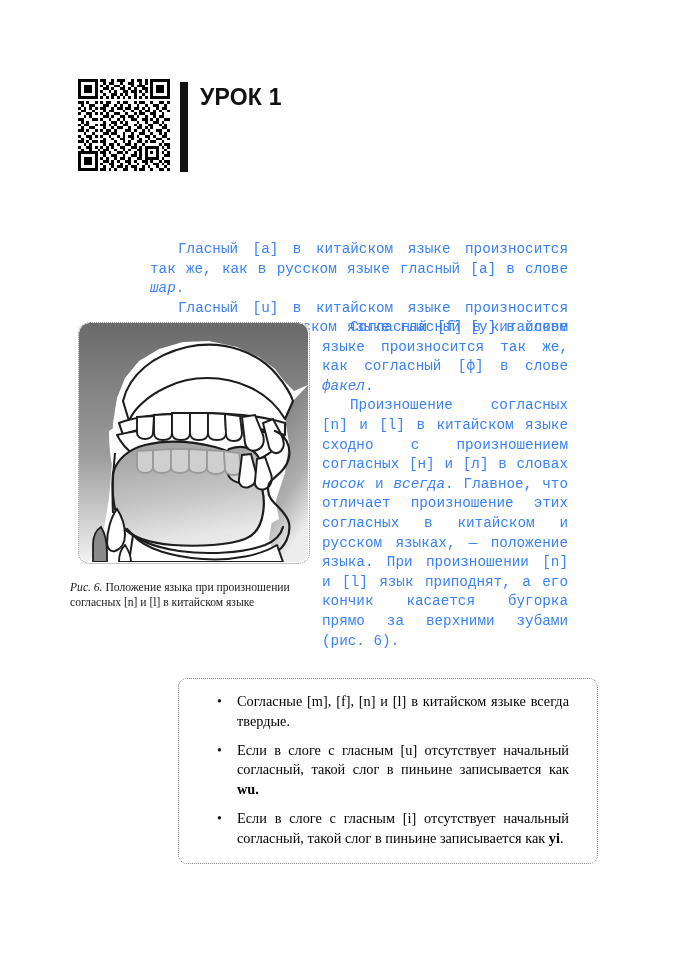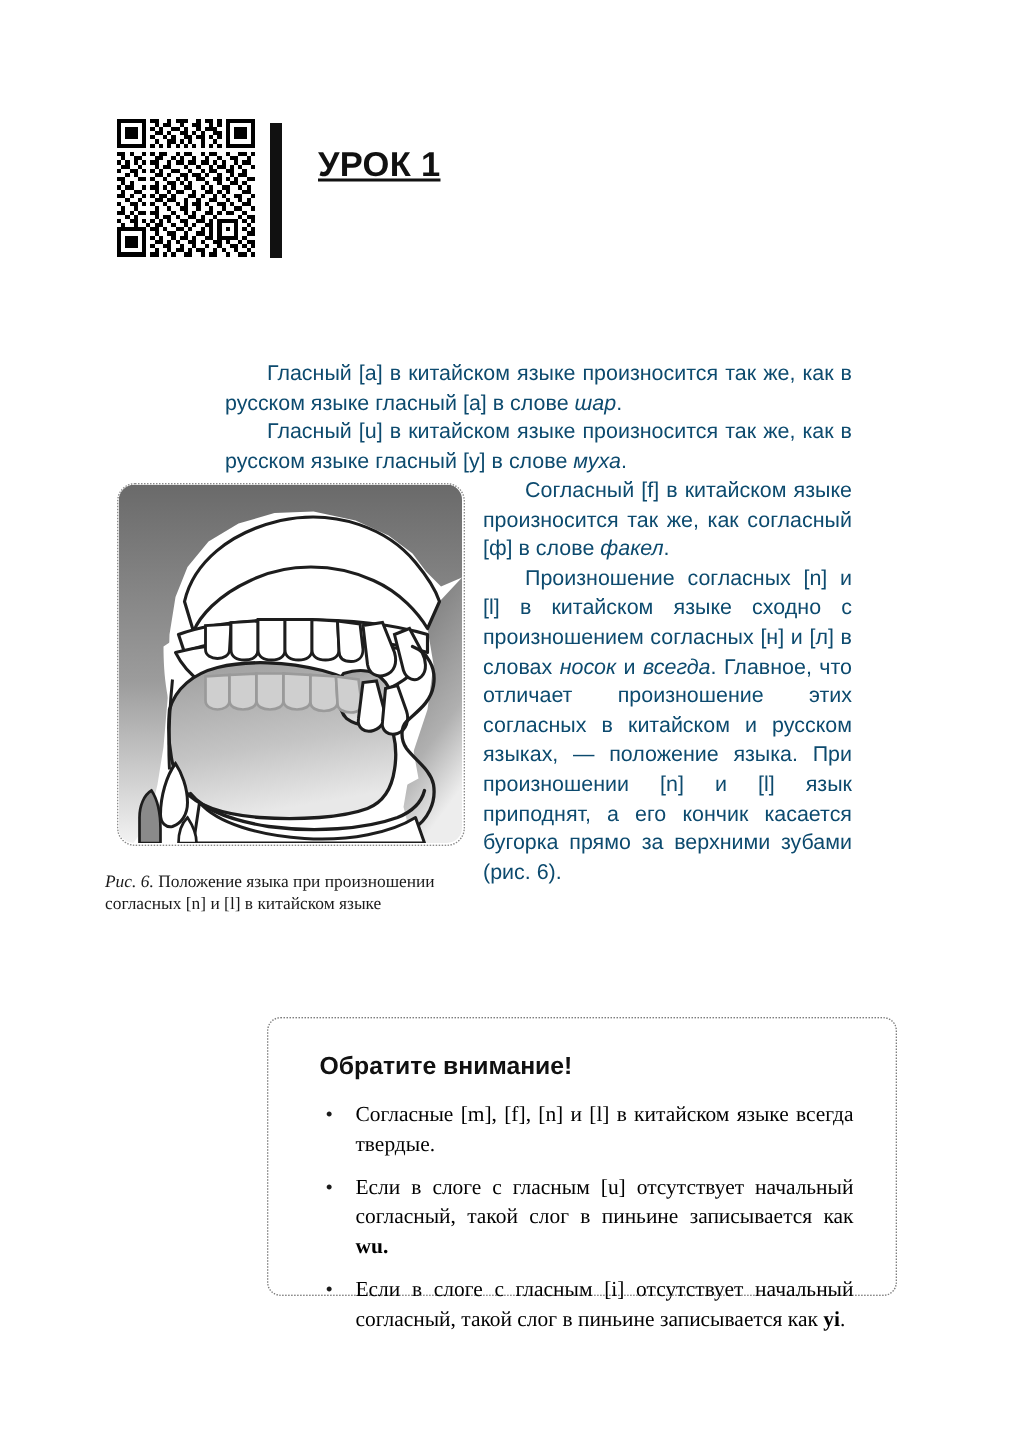--- a/index.html
+++ b/index.html
@@ -48,44 +48,43 @@
     top: 0px;
     width: 380px;
   }
   #lesson-number {
     font-family: "Liberation Sans", sans-serif;
     font-weight: bold;
     font-size: 23px;
     line-height: 28px;
     letter-spacing: 0.2px;
     color: #111111;
-    margin: 12px;
+    margin: 0;
     padding-top: 5px;
-    text-decoration: underline;
   }
   #lesson-subtitle {
     font-family: "Liberation Sans", sans-serif;
     font-weight: normal;
     font-size: 17.5px;
     line-height: 23px;
     color: #111111;
     margin: 0;
     padding-top: 6px;
     white-space: pre-line;
   }
 
   
   .body-para {
-    font-family: Liberation Sans, sans-serif;
+    font-family: Liberation Mono, monospace;
     font-size: 14.3px;
     line-height: 19.6px;
     text-align: justify;
     text-indent: 28px;
     margin: 0;
-    color: #0c4a6e;
+    color: #3b82f6;
     hyphens: manual;
   }
   .body-para em { font-style: italic; }
 
   #intro-block {
     position: absolute;
     left: 150px;
     top: 240px;
     width: 418px;
   }
@@ -639,19 +638,18 @@
 
 <div id="figure-caption"><em>Рис. 6.</em> Положение языка при произношении согласных [n] и [l] в китайском языке</div>
 
 <div id="wrap-block">
   <div id="figure-float"></div>
   <p class="body-para">Согласный [f] в китайском языке произносится так же, как согласный [ф] в слове <em>факел</em>.</p>
   <p class="body-para">Произношение согласных [n] и [l] в китайском языке сходно с произношением согласных [н] и [л] в словах <em>носок</em> и <em>всегда</em>. Главное, что отличает произношение этих согласных в китайском и русском языках, — положение языка. При произношении [n] и [l] язык приподнят, а его кончик касается бугорка прямо за верхними зубами (рис. 6).</p>
 </div>
 
 <div id="notice-box">
-  <div id="notice-title">Обратите внимание!</div>
   <ul id="notice-list">
     <li>Согласные [m], [f], [n] и [l] в китайском языке всегда твердые.</li>
     <li>Если в слоге с гласным [u] отсутствует начальный согласный, такой слог в пиньине записывается как <b>wu.</b></li>
     <li>Если в слоге с гласным [i] отсутствует начальный согласный, такой слог в пиньине записывается как <b>yi</b>.</li>
   </ul>
 </div>
 
 </body></html>

